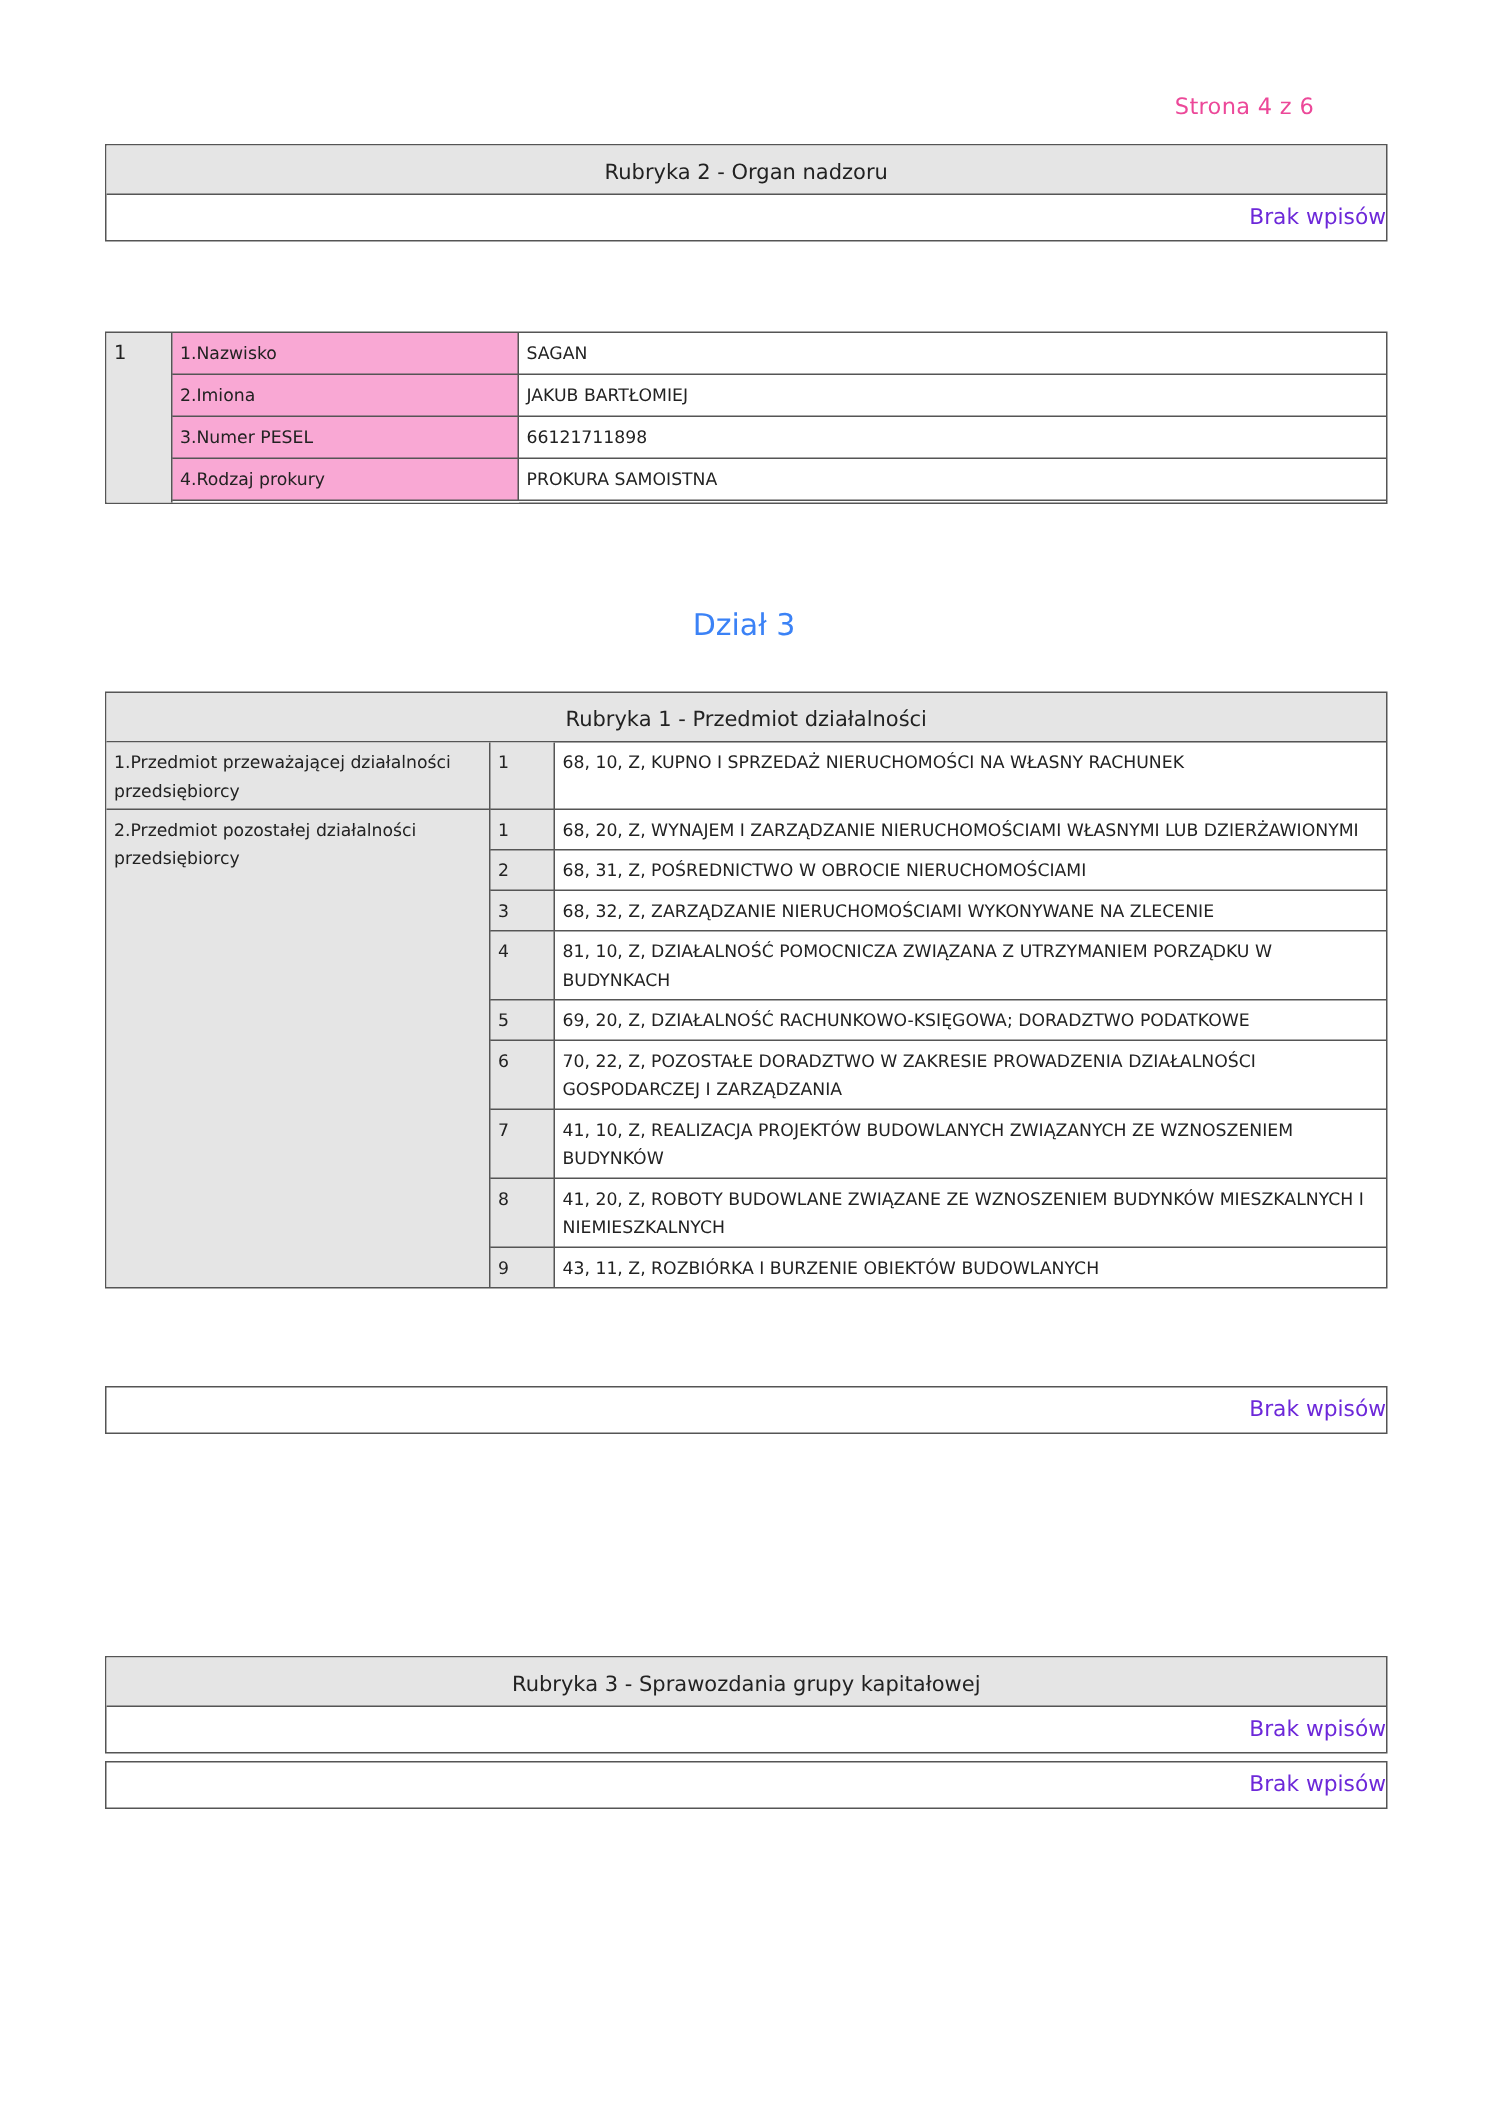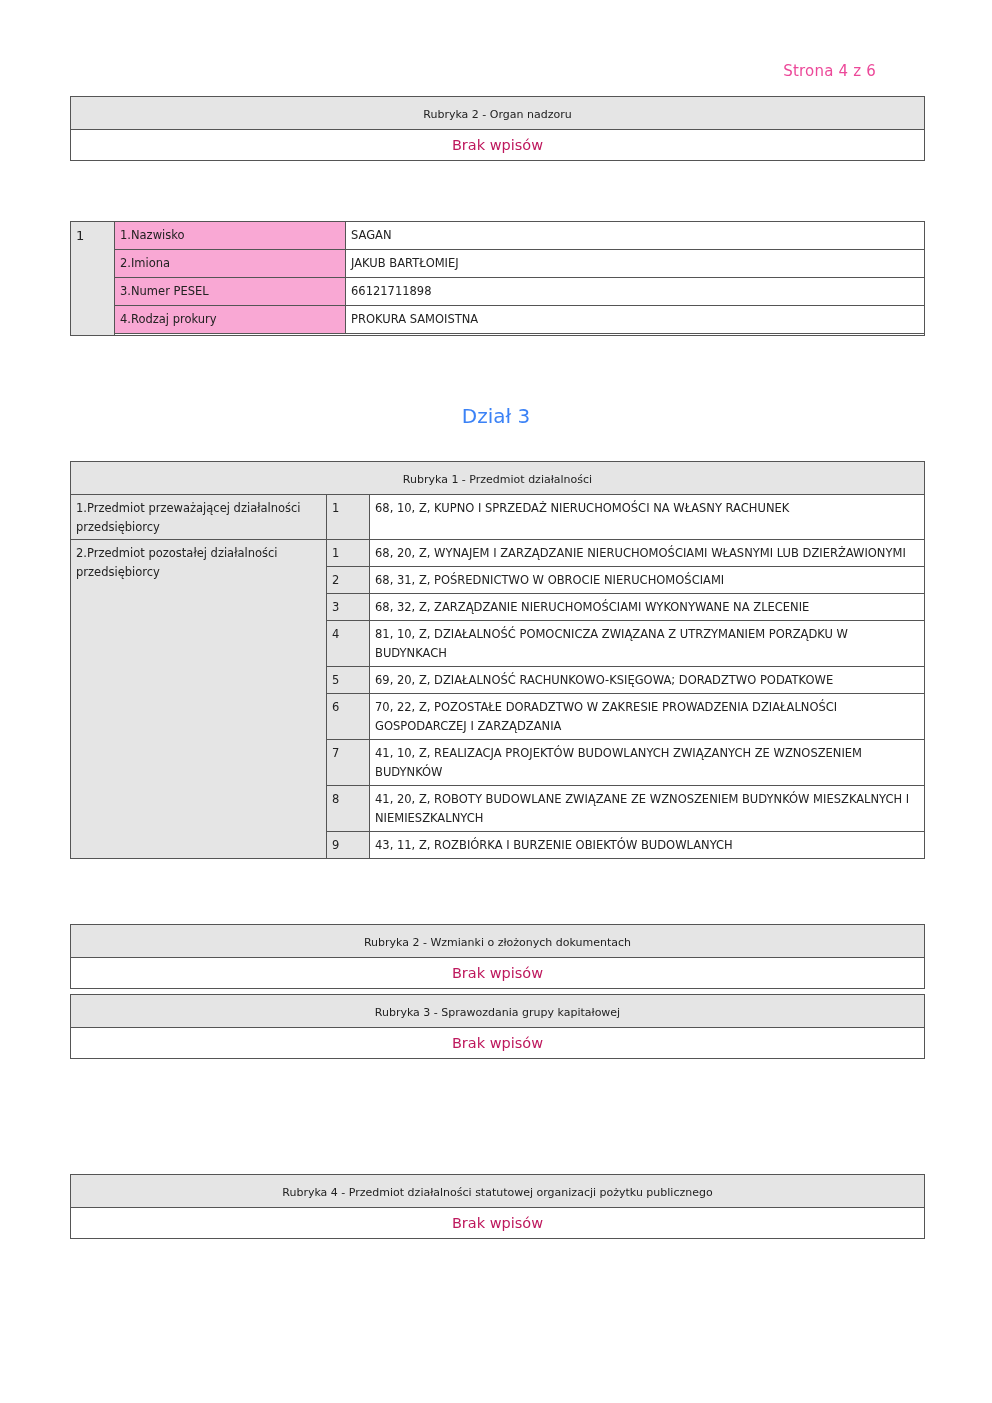--- a/index.html
+++ b/index.html
@@ -9,25 +9,25 @@
   }
   .page-number {
     position: absolute; top: 62px; right: 116px;
     font-size: 15px; letter-spacing: 0.2px; color: #ec4899;
   }
   .block {
     position: absolute; left: 70px; width: 855px;
     border: 1px solid #555; box-sizing: border-box; background: #fff;
   }
   .block-head {
-    background: #e5e5e5; text-align: center; font-size: 11px;
+    background: #e5e5e5; text-align: center; font-size: 14px;
     height: 32px; line-height: 36px; border-bottom: 1px solid #555; color: #222;
   }
   .block-empty {
-    text-align: center; font-size: 14.5px; height: 30px; line-height: 30px; color: #be185d;
+    text-align: right; font-size: 14.5px; height: 30px; line-height: 30px; color: #6d28d9;
   }
   .section-title {
     position: absolute; left: 0; width: 992px; text-align: center;
     top: 404px; font-size: 20px; color: #3b82f6;
   }
   table { border-collapse: collapse; width: 100%; table-layout: fixed; }
   td { font-size: 11.5px; vertical-align: top; padding: 0 5px; color: #222; }
   
   .prok td.num { background: #e5e5e5; width: 33px; font-size: 13px; padding-top: 6px; border-right: 1px solid #555; }
   .prok td.lbl { background: #f9a8d4; width: 220px; border-bottom: 1px solid #555; border-right: 1px solid #555; height: 26px; line-height: 27px; }
@@ -124,25 +124,23 @@
     </tr>
     <tr>
       <td class="no">9</td>
       <td class="desc">43, 11, Z, ROZBIÓRKA I BURZENIE OBIEKTÓW BUDOWLANYCH</td>
     </tr>
   </tbody>
     </table>
 </div>
 
 <div class="block" style="top:924px;">
-  <div class="block-head">Rubryka 2 - Wzmianki o złożonych dokumentach</div>
   <div class="block-empty">Brak wpisów</div>
 </div>
 
-<div class="block" style="top:994px;">
+<div class="block" style="top:1104px;">
   <div class="block-head">Rubryka 3 - Sprawozdania grupy kapitałowej</div>
   <div class="block-empty">Brak wpisów</div>
 </div>
 
 <div class="block" style="top:1174px;">
-  <div class="block-head">Rubryka 4 - Przedmiot działalności statutowej organizacji pożytku publicznego</div>
   <div class="block-empty">Brak wpisów</div>
 </div>
 
 </body></html>

